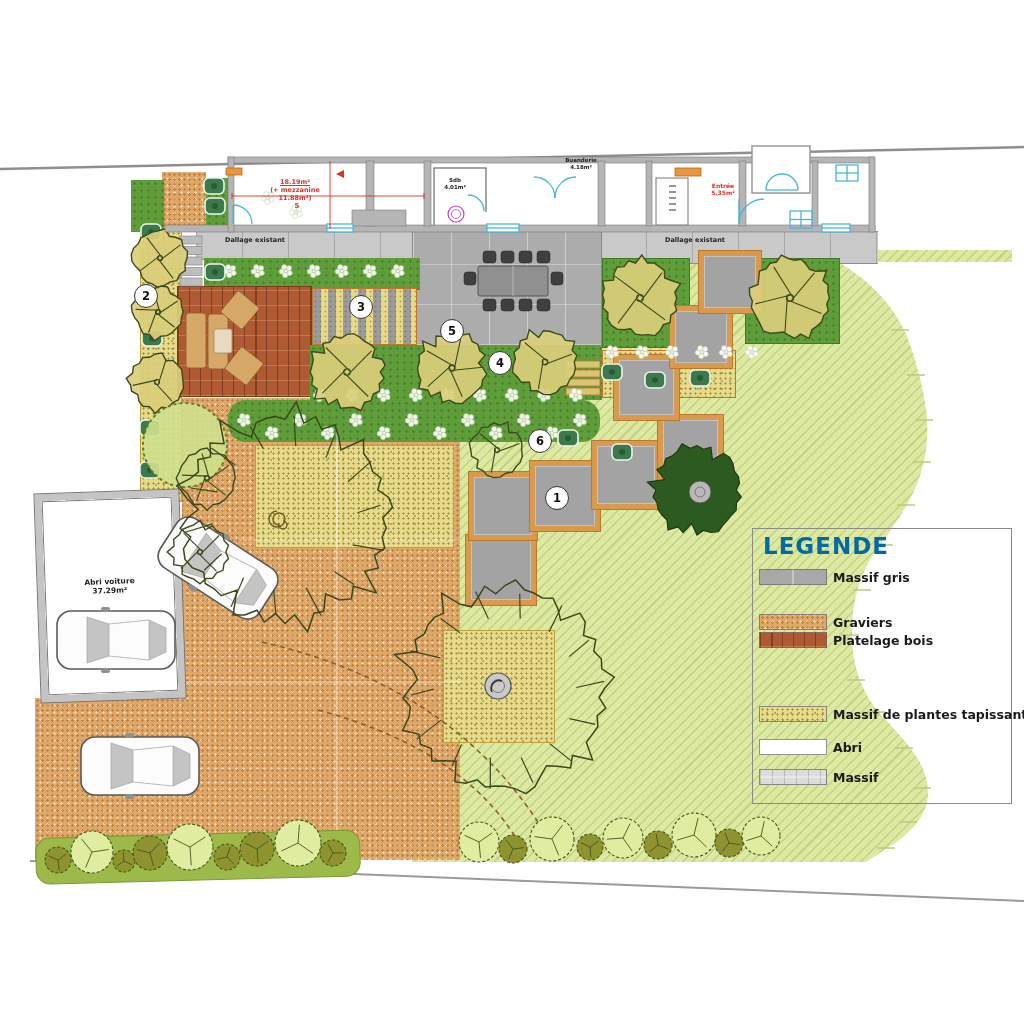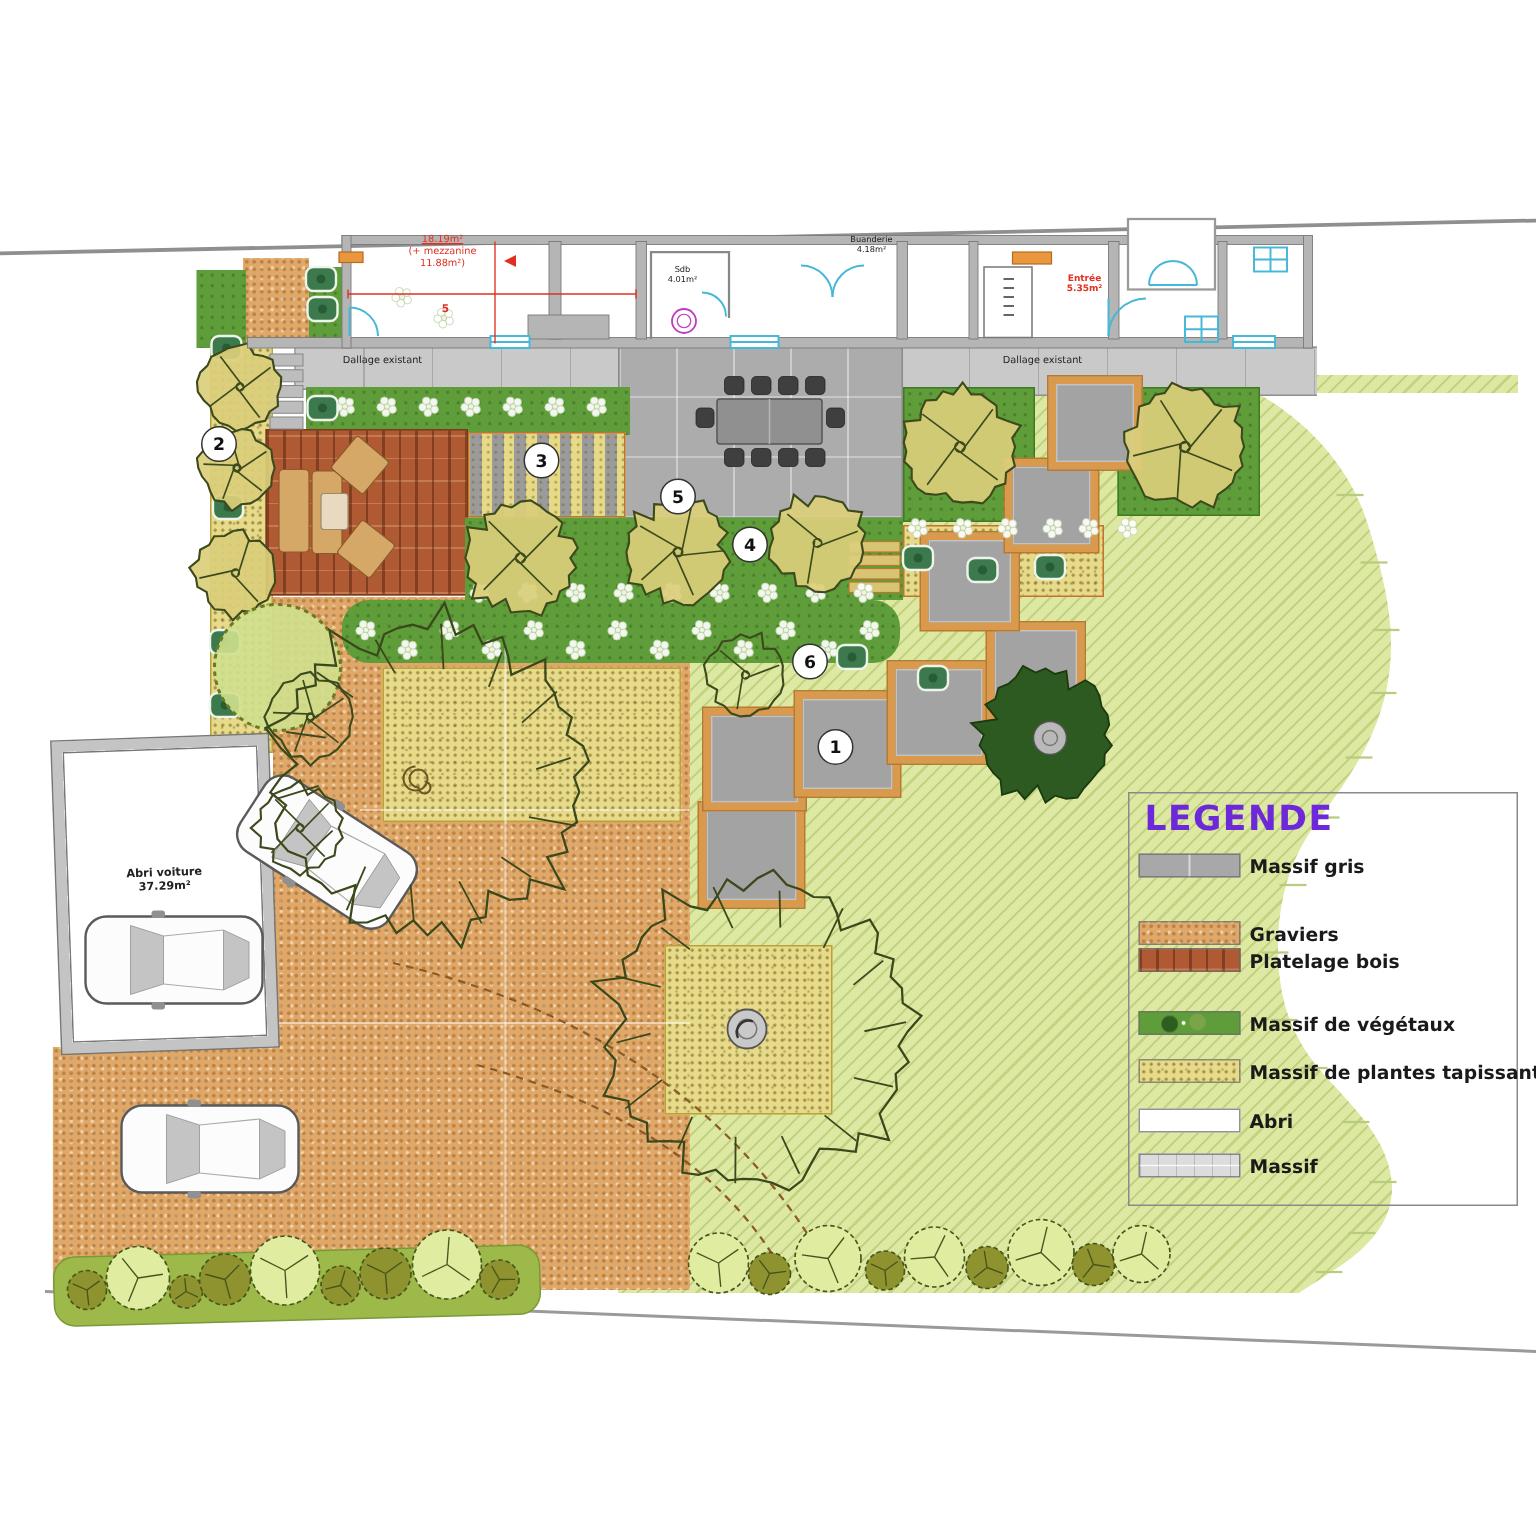--- a/index.html
+++ b/index.html
@@ -39,32 +39,32 @@
   .massif-border{border:1px solid #3f7a24;}
   .tapis-border{border:1px solid #b9a23c;}
 
   .sq{background:#a3a3a3;border:5px solid #d99a4e;outline:1px solid #b87a2e;
       box-shadow:inset 0 0 0 1px rgba(255,255,255,.35);}
 
   .carport{background:#fff;border:7px solid #c4c4c4;outline:1px solid #777;
       box-shadow:inset 0 0 0 1px #777;transform:rotate(-2deg);}
 
   
-  .tl{line-height:1.2;text-align:center;color:#222;}
+  .tl{line-height:1.2;text-align:center;color:#222;font-weight:bold;}
   .tl span{display:block;}
   .red{color:#e03020;}
   .u{text-decoration:underline;}
 
   .badge{width:22px;height:22px;border-radius:50%;background:#fff;border:1.6px solid #333;
          color:#111;font-size:11.5px;font-weight:bold;display:flex;align-items:center;justify-content:center;}
 
   
   .legend{border:1.5px solid #8a8a8a;background:transparent;}
   .legend-title{position:absolute;left:10px;top:4px;font-size:23px;font-weight:bold;
-                letter-spacing:1px;color:#6d28d9;}
+                letter-spacing:1px;color:#0369a1;}
   .lrow{position:absolute;left:6px;height:22px;display:flex;align-items:center;}
   .sw{display:inline-block;width:68px;height:16px;border:1px solid rgba(110,110,110,.75);
       box-sizing:border-box;flex:none;}
   .llab{margin-left:6px;font-size:12.5px;font-weight:bold;color:#1a1a1a;white-space:nowrap;}
   .sw-dallage{background:#a8a8a8;
     background-image:linear-gradient(90deg,transparent 48%,rgba(255,255,255,.55) 50%,transparent 52%);}
   .sw-veg{background-color:#5f9c3a;
     background-image:radial-gradient(circle at 30% 55%,#2e5d22 5px,rgba(46,93,34,0) 6px),
                      radial-gradient(circle at 58% 45%,#7aa34a 5px,rgba(122,163,74,0) 6px),
                      radial-gradient(circle at 44% 50%,#ffffff 1px,transparent 1.6px);}
@@ -792,21 +792,21 @@
           <line x1="330" y1="161" x2="330" y2="229"></line>
       </g>
       <polygon points="336,174 344,170 344,178" fill="#e03020"></polygon>
       <g fill="#e8973f" stroke="#b96a1f" stroke-width=".8">
         <rect x="226" y="168" width="16" height="7"></rect>
           <rect x="675" y="168" width="26" height="8"></rect>
       </g>
     </g>
   </svg>
 
-  <div class="abs tl red" style="left:255px;top:156px;width:80px;font-size:6.5px;font-weight:normal">
+  <div class="abs tl red" style="left:255px;top:179px;width:80px;font-size:6.5px;font-weight:bold">
     <span class="u">18.19m²</span>
     <span>(+ mezzanine</span>
     <span>11.88m²)</span>
   </div>
   <div class="abs tl red" style="left:290px;top:202px;width:14px;font-size:7px;font-weight:bold">
     <span>5</span>
   </div>
   <div class="abs tl" style="left:433px;top:177px;width:44px;font-size:5.5px">
     <span>Sdb</span>
     <span>4.01m²</span>
@@ -852,24 +852,20 @@
       <span class="llab">Massif gris</span>
       </div>
     <div class="lrow" style="top:82px">
       <span class="sw tex-gravel"></span>
       <span class="llab">Graviers</span>
       </div>
     <div class="lrow" style="top:100px">
       <span class="sw tex-deck"></span>
       <span class="llab">Platelage bois</span>
       </div>
-    <div class="lrow" style="top:142px">
-      <span class="sw sw-veg"></span>
-      <span class="llab">Massif de végétaux</span>
-      </div>
     <div class="lrow" style="top:174px">
       <span class="sw tex-tapis"></span>
       <span class="llab">Massif de plantes tapissantes</span>
       </div>
     <div class="lrow" style="top:207px">
       <span class="sw sw-gazon"></span>
       <span class="llab">Abri</span>
       </div>
     <div class="lrow" style="top:237px">
       <span class="sw sw-murette"></span>

